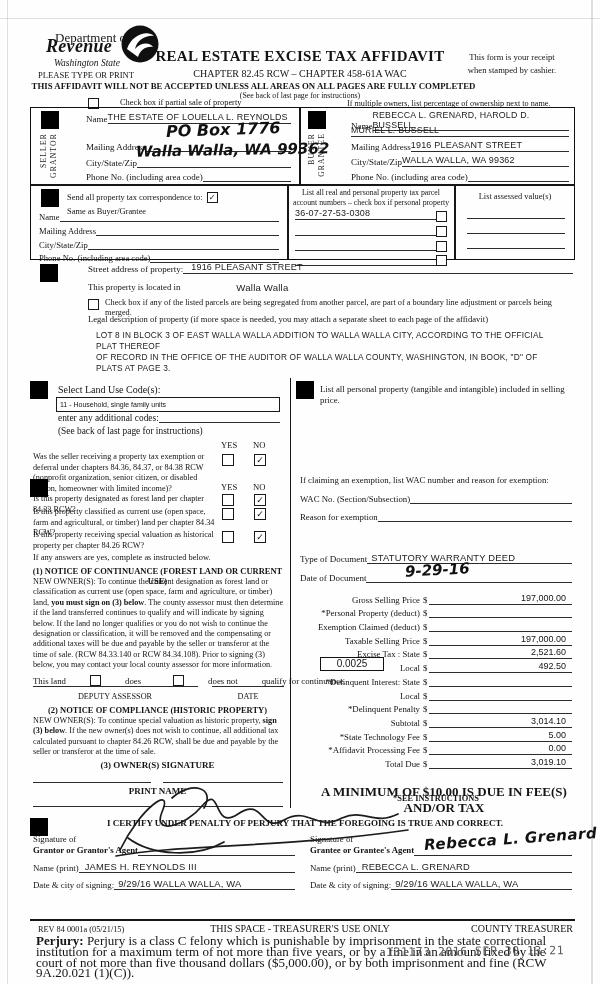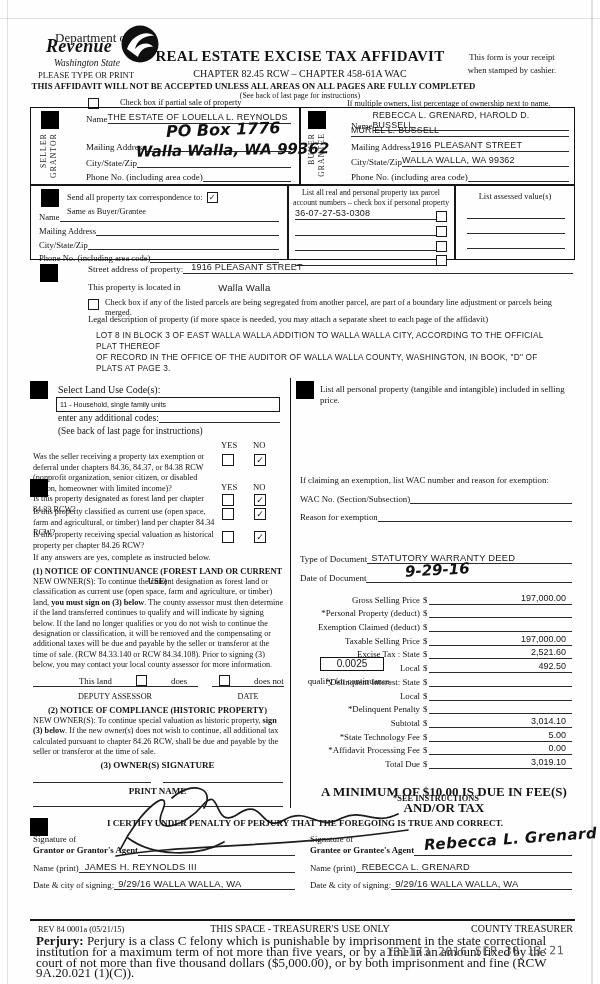--- a/index.html
+++ b/index.html
@@ -167,21 +167,21 @@
     <div class="abs ul" style="left:436px;top:125px;width:98px;"></div>
     <div class="abs ul" style="left:436px;top:140px;width:98px;"></div>
     <div class="abs ul" style="left:436px;top:150px;width:98px;border-bottom:none;"></div>
   </div>
 
   <div class="abs secbox" style="left:40px;top:264px;"></div>
   <div class="abs frow" style="left:88px;top:262px;width:485px;">
     <span class="lab" style="font-size:9px;">Street address of property:</span>
     <span class="fill typed" style="font-size:9px;padding-left:8px;">1916 PLEASANT STREET</span>
   </div>
-  <div class="abs" style="left:88px;top:282px;display:flex;gap:38px;">
+  <div class="abs" style="left:88px;top:282px;display:flex;gap:56px;">
     <span class="ser" style="font-size:8.8px;">This property is located in</span>
     <span class="typed" style="font-size:9.6px;">Walla Walla</span>
   </div>
   <div class="abs" style="left:88px;top:298px;display:flex;gap:6px;align-items:flex-start;width:482px;">
     <span class="cbx sm" style="margin-top:1px;"></span>
     <span class="ser" style="font-size:8.3px;line-height:10px;">Check box if any of the listed parcels are being segregated from another parcel, are part of a boundary line adjustment or parcels being merged.</span>
   </div>
   <div class="abs ser" style="left:88px;top:314px;font-size:8.6px;">Legal description of property (if more space is needed, you may attach a separate sheet to each page of the affidavit)</div>
   <div class="abs typed" style="left:96px;top:330px;width:470px;font-size:8.3px;line-height:11px;">
     <span>LOT 8 IN BLOCK 3 OF EAST WALLA WALLA ADDITION TO WALLA WALLA CITY, ACCORDING TO THE OFFICIAL PLAT THEREOF</span><br>
@@ -225,21 +225,21 @@
   <span class="abs cbx" style="left:222px;top:531px;"></span>
   <span class="abs cbx" style="left:254px;top:531px;">
       <span>✓</span>
     </span>
 
   <div class="abs ser" style="left:33px;top:553px;font-size:8.4px;">If any answers are yes, complete as instructed below.</div>
   <div class="abs ctr ser b" style="left:30px;top:566px;width:255px;font-size:8.5px;">(1) NOTICE OF CONTINUANCE (FOREST LAND OR CURRENT USE)</div>
   <div class="abs para ser" style="left:33px;top:577px;width:252px;">
     <span>NEW OWNER(S): To continue the current designation as forest land or classification as current use (open space, farm and agriculture, or timber) land, </span><span class="b">you must sign on (3) below</span><span>. The county assessor must then determine if the land transferred continues to qualify and will indicate by signing below. If the land no longer qualifies or you do not wish to continue the designation or classification, it will be removed and the compensating or additional taxes will be due and payable by the seller or transferor at the time of sale. (RCW 84.33.140 or RCW 84.34.108). Prior to signing (3) below, you may contact your local county assessor for more information.</span>
   </div>
-  <div class="abs" style="left:33px;top:675px;display:flex;align-items:center;gap:24px;margin-left:46px;">
+  <div class="abs" style="left:33px;top:675px;display:flex;align-items:center;gap:24px;">
     <span class="ser" style="font-size:8.8px;">This land</span>
     <span class="cbx sm"></span>
     <span class="ser" style="font-size:8.8px;">does</span>
     <span class="cbx sm" style="margin-left:8px;"></span>
     <span class="ser" style="font-size:8.8px;">does not</span>
     <span class="ser" style="font-size:8.8px;">qualify for continuance.</span>
   </div>
   <div class="abs ul" style="left:33px;top:686px;width:165px;"></div>
   <div class="abs ul" style="left:212px;top:686px;width:72px;"></div>
   <div class="abs ctr ser" style="left:60px;top:692px;width:110px;font-size:8.2px;">DEPUTY ASSESSOR</div>

